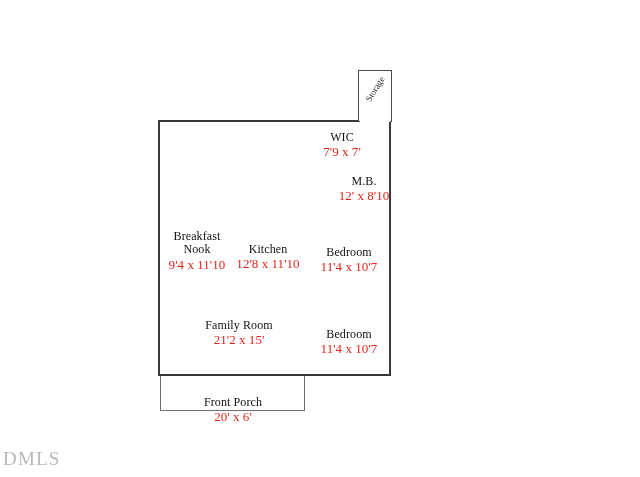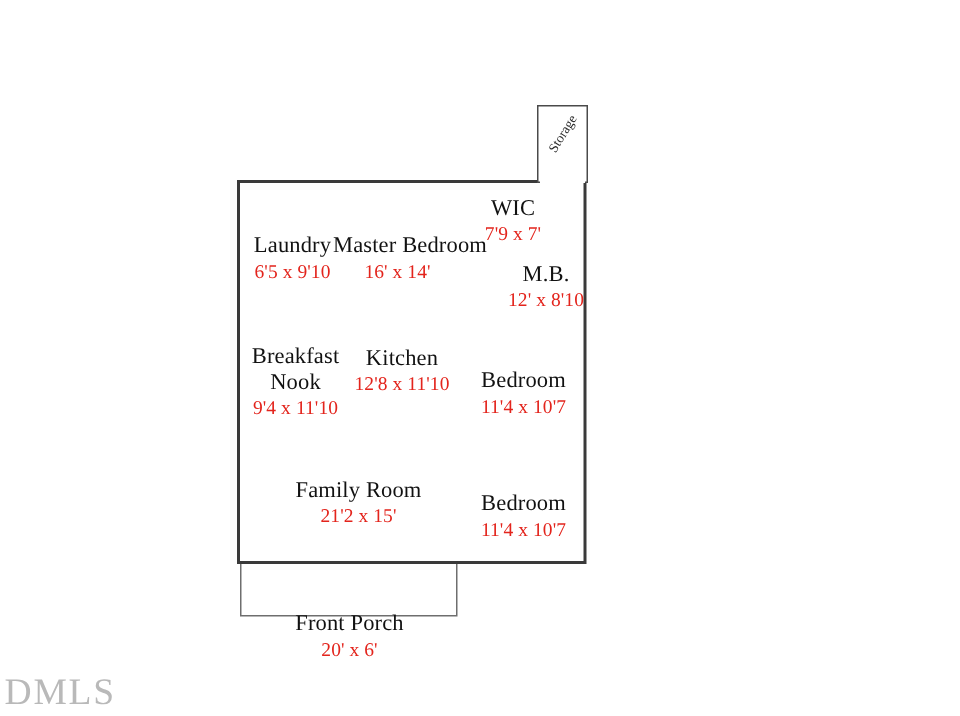--- a/index.html
+++ b/index.html
@@ -69,21 +69,21 @@
   .room-label {
     position: absolute;
     text-align: center;
     z-index: 6;
     line-height: 1.12;
     white-space: nowrap;
   }
   .room-name {
     display: block;
     color: #111111;
-    font-size: 15px;
+    font-size: 12px;
     letter-spacing: 0.1px;
   }
   .room-dims {
     display: block;
     color: #e3241c;
     font-size: 13px;
     letter-spacing: 0.05px;
     margin-top: 1px;
   }
   .room-name.two-line {
@@ -105,21 +105,21 @@
   
   #watermark {
     position: absolute;
     left: 3px;
     top: 448px;
     z-index: 10;
   }
   .wm-logo {
     display: block;
     font-family: "Liberation Serif", "DejaVu Serif", serif;
-    font-size: 25px;
+    font-size: 19px;
     letter-spacing: 1.2px;
     color: #b9b9b9;
   }
   .wm-credit {
     display: block;
     margin-top: 6px;
     font-family: "Liberation Sans", "DejaVu Sans", sans-serif;
     font-size: 5.5px;
     letter-spacing: 0.15px;
     color: #9a9a9a;
@@ -133,66 +133,58 @@
   <div class="wall-box main-outline"></div>
 
   <div class="wall-box storage-box"></div>
 
   <div class="wall-box storage-seam"></div>
 
   <div class="wall-box porch-box"></div>
 
   <div class="rotated-label" style="left:354px; top:84px; width:42px; text-align:center;">Storage</div>
 
-  <div class="room-label" style="left:165px; top:156px; width:60px;">
-    <span class="room-name">Laundry</span>
-    <span class="room-dims">6'5 x 9'10</span>
-  </div>
 
-  <div class="room-label" style="left:222px; top:156px; width:86px;">
-    <span class="room-name">Master Bedroom</span>
-    <span class="room-dims">16' x 14'</span>
-  </div>
 
   <div class="room-label" style="left:316px; top:131px; width:52px;">
     <span class="room-name">WIC</span>
     <span class="room-dims">7'9 x 7'</span>
   </div>
 
   <div class="room-label" style="left:338px; top:175px; width:52px;">
     <span class="room-name">M.B.</span>
     <span class="room-dims">12' x 8'10</span>
   </div>
 
   <div class="room-label" style="left:166px; top:230px; width:62px;">
     <span class="room-name two-line">Breakfast Nook</span>
     <span class="room-dims">9'4 x 11'10</span>
   </div>
 
-  <div class="room-label" style="left:234px; top:231px; width:68px;">
+  <div class="room-label" style="left:234px; top:243px; width:68px;">
     <span class="room-name">Kitchen</span>
     <span class="room-dims">12'8 x 11'10</span>
   </div>
 
   <div class="room-label" style="left:318px; top:246px; width:62px;">
     <span class="room-name">Bedroom</span>
     <span class="room-dims">11'4 x 10'7</span>
   </div>
 
   <div class="room-label" style="left:196px; top:319px; width:86px;font-family:Liberation Serif, serif;">
     <span class="room-name">Family Room</span>
     <span class="room-dims">21'2 x 15'</span>
   </div>
 
   <div class="room-label" style="left:318px; top:328px; width:62px;">
     <span class="room-name">Bedroom</span>
     <span class="room-dims">11'4 x 10'7</span>
   </div>
 
-  <div class="room-label" style="left:190px; top:408px; width:86px;">
+  <div class="room-label" style="left:190px; top:396px; width:86px;">
     <span class="room-name">Front Porch</span>
     <span class="room-dims">20' x 6'</span>
   </div>
 
 </div>
 
 <div id="watermark">
   <span class="wm-logo">DMLS</span>
   <span class="wm-credit">Sketch by Apex Sketch</span>
 </div>

